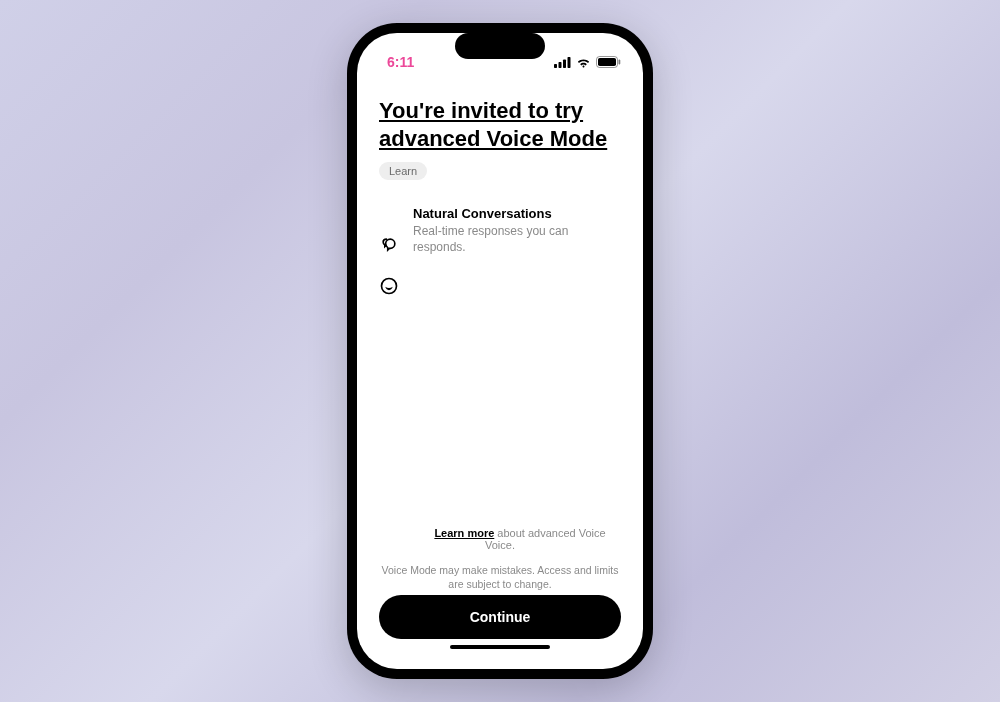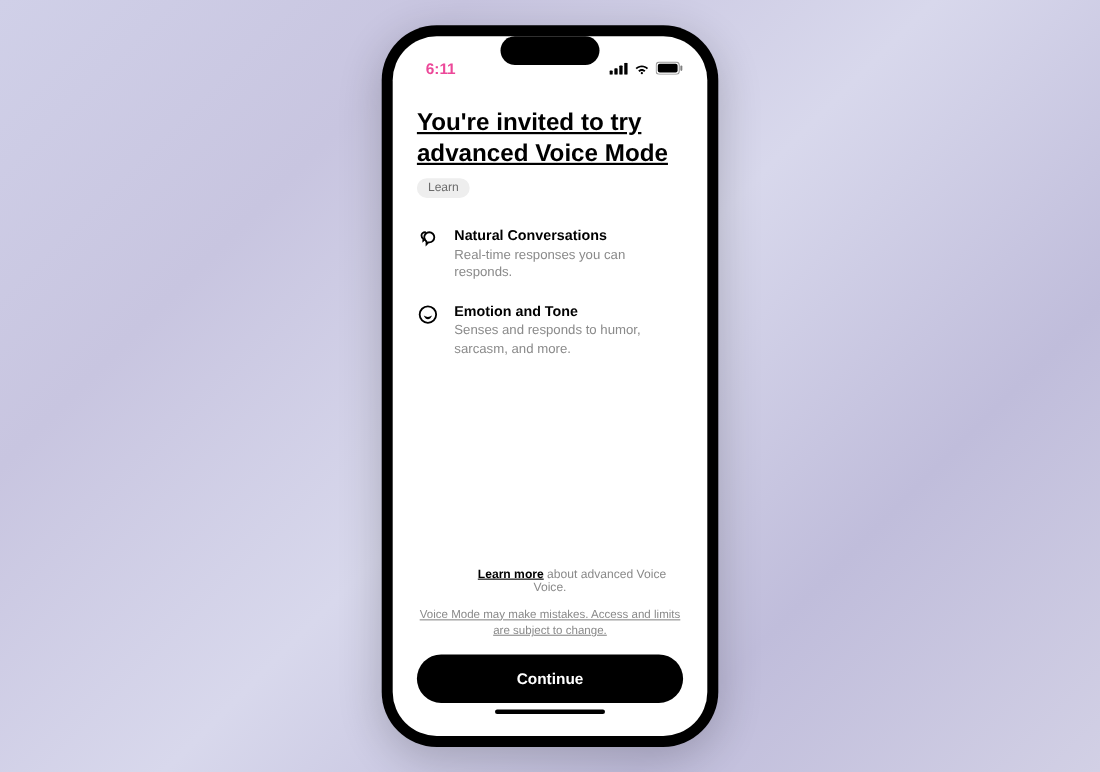--- a/index.html
+++ b/index.html
@@ -90,21 +90,21 @@
       width: fit-content;
     }
     .features {
       display: flex;
       flex-direction: column;
       gap: 20px;
     }
     .feature {
       display: flex;
       gap: 14px;
-      align-items: flex-start;
+      align-items: flex-end;
     }
     .feature-icon {
       width: 20px;
       height: 20px;
       flex-shrink: 0;
       margin-top: 1px;
     }
     .feature-text {
       flex: 1;
     }
@@ -134,22 +134,21 @@
     .learn-more-link {
       color: #000;
       font-weight: 600;
       text-decoration: underline;
       padding-left: 40px;
     }
     .disclaimer {
       font-size: 10.5px;
       color: #8a8a8a;
       line-height: 1.4;
-      margin-bottom: 14px;
-      text-decoration: underline;
+      margin-bottom: 3px;
     }
     .continue-btn {
       width: 100%;
       background: #000;
       color: #fff;
       border: none;
       border-radius: 26px;
       padding: 14px 0;
       font-size: 14px;
       font-weight: 600;
@@ -210,24 +209,20 @@
           </div>
         </div>
 
         <div class="feature">
           <div class="feature-icon">
             <svg width="20" height="20" viewBox="0 0 24 24" fill="none" stroke="#000" stroke-width="2">
               <circle cx="12" cy="12" r="9"></circle>
               <path d="M7.5 13 C8.5 15.5 10 17 12 17 C14 17 15.5 15.5 16.5 13 C15 14 13.5 14.5 12 14.5 C10.5 14.5 9 14 7.5 13 Z" fill="#000" stroke="none"></path>
             </svg>
           </div>
-          <div class="feature-text">
-            <div class="feature-title">Emotion and Tone</div>
-            <div class="feature-desc">Senses and responds to humor, sarcasm, and more.</div>
-          </div>
         </div>
       </div>
 
       <div class="spacer"></div>
     </div>
 
     <div class="footer">
       <div class="learn-more-line">
         <span class="learn-more-link">Learn more</span><span> about advanced Voice Voice.</span>
       </div>

